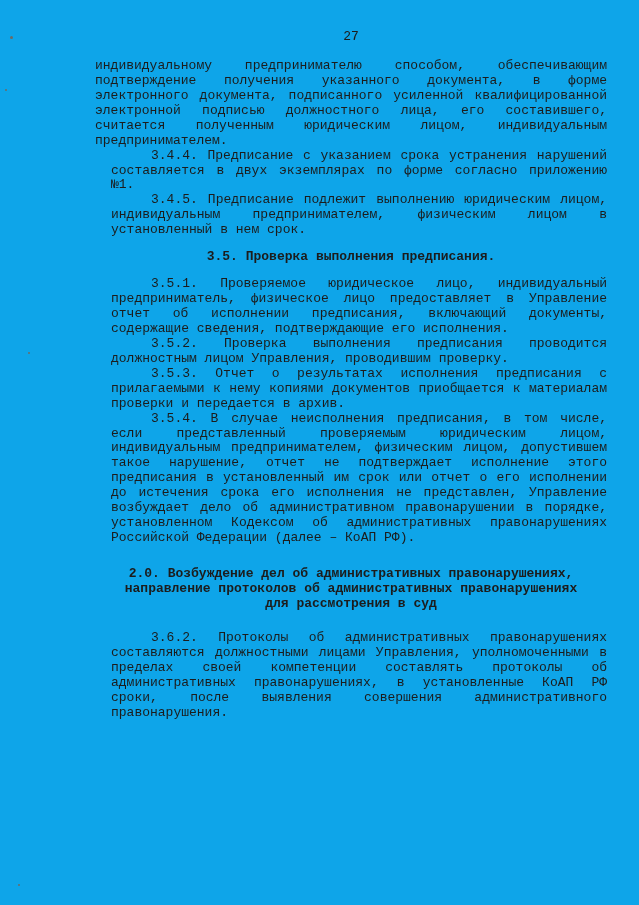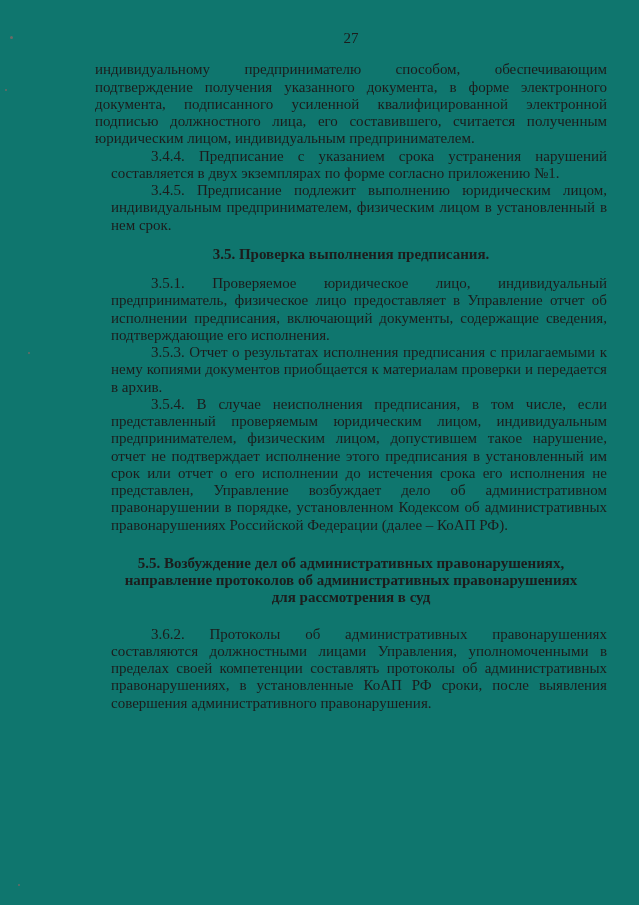--- a/index.html
+++ b/index.html
@@ -4,24 +4,24 @@
 <style>
   html, body {
     margin: 0;
     padding: 0;
     background: #ffffff;
   }
   .page {
     position: relative;
     width: 639px;
     height: 905px;
-    background: #0f766e;
+    background: #0ea5e9;
     color: #1c1c1c;
-    font-family: Liberation Serif, serif;
-    font-size: 15px;
+    font-family: Liberation Mono, monospace;
+    font-size: 13px;
     line-height: 1.15;
     overflow: hidden;
     box-sizing: border-box;
   }
   .content {
     position: absolute;
     top: 30px;
     left: 95px;
     right: 32px;
   }
@@ -74,26 +74,27 @@
 
     <p class="para indent">3.4.4. Предписание с указанием срока устранения нарушений составляется в двух экземплярах по форме согласно приложению №1.</p>
 
     <p class="para indent">3.4.5. Предписание подлежит выполнению юридическим лицом, индивидуальным предпринимателем, физическим лицом в установленный в нем срок.</p>
 
 
     <p class="heading">3.5. Проверка выполнения предписания.</p>
 
     <p class="para indent">3.5.1. Проверяемое юридическое лицо, индивидуальный предприниматель, физическое лицо предоставляет в Управление отчет об исполнении предписания, включающий документы, содержащие сведения, подтверждающие его исполнения.</p>
 
+    <p class="para indent">3.5.2. Проверка выполнения предписания проводится должностным лицом Управления, проводившим проверку.</p>
 
     <p class="para indent">3.5.3. Отчет о результатах исполнения предписания с прилагаемыми к нему копиями документов приобщается к материалам проверки и передается в архив.</p>
 
     <p class="para indent">3.5.4. В случае неисполнения предписания, в том числе, если представленный проверяемым юридическим лицом, индивидуальным предпринимателем, физическим лицом, допустившем такое нарушение, отчет не подтверждает исполнение этого предписания в установленный им срок или отчет о его исполнении до истечения срока его исполнения не представлен, Управление возбуждает дело об административном правонарушении в порядке, установленном Кодексом об административных правонарушениях Российской Федерации (далее – КоАП РФ).</p>
 
-    <p class="heading big-gap">5.5. Возбуждение дел об административных правонарушениях,
+    <p class="heading big-gap">2.0. Возбуждение дел об административных правонарушениях,
 направление протоколов об административных правонарушениях
 для рассмотрения в суд</p>
 
 
     <p class="para indent">3.6.2. Протоколы об административных правонарушениях составляются должностными лицами Управления, уполномоченными в пределах своей компетенции составлять протоколы об административных правонарушениях, в установленные КоАП РФ сроки, после выявления совершения административного правонарушения.</p>
 
   </div>
 </div>
 
 </body></html>

